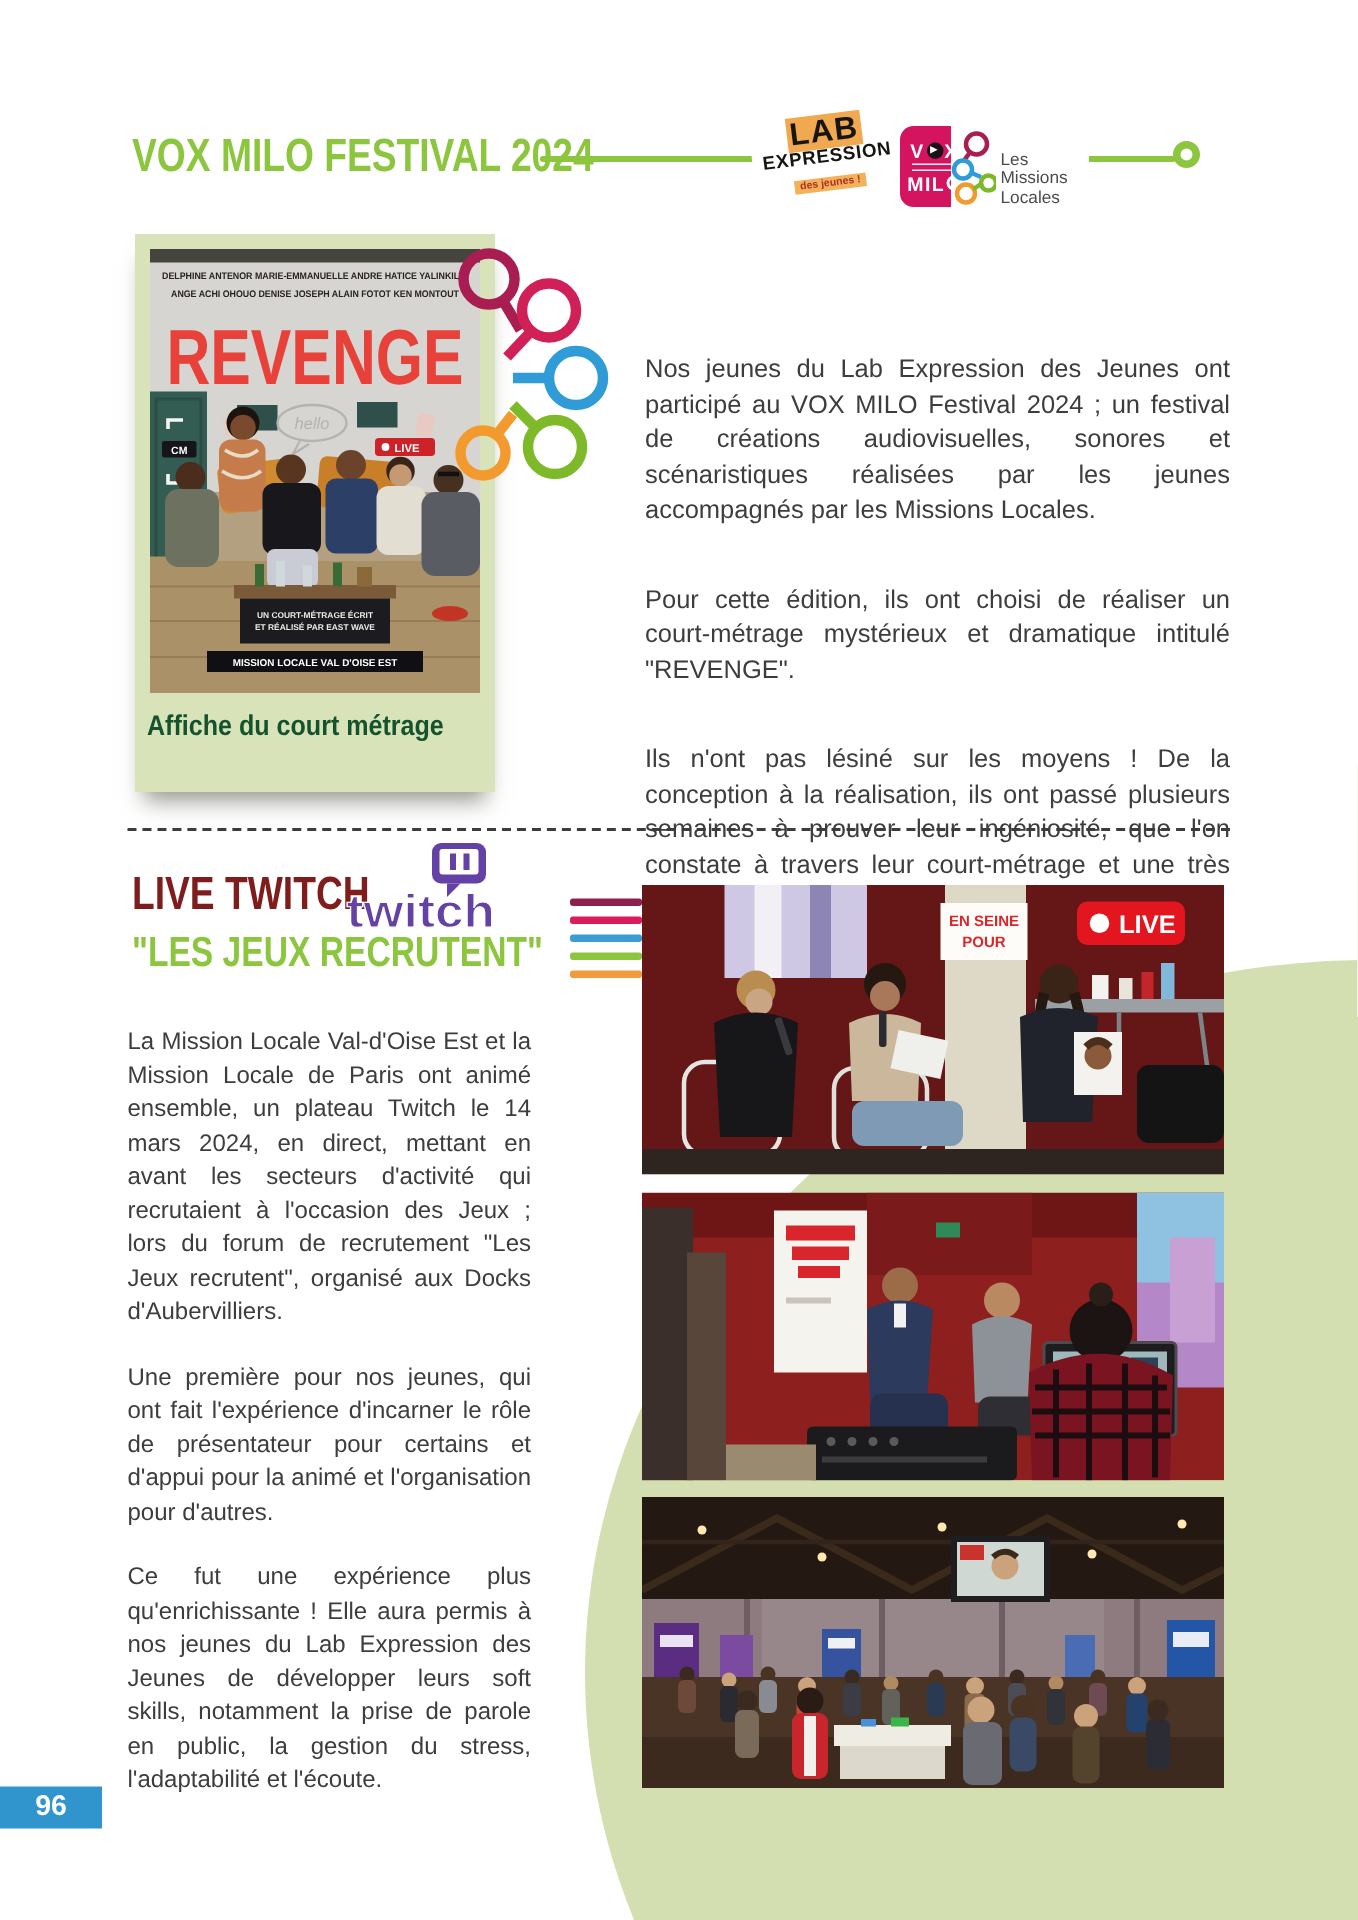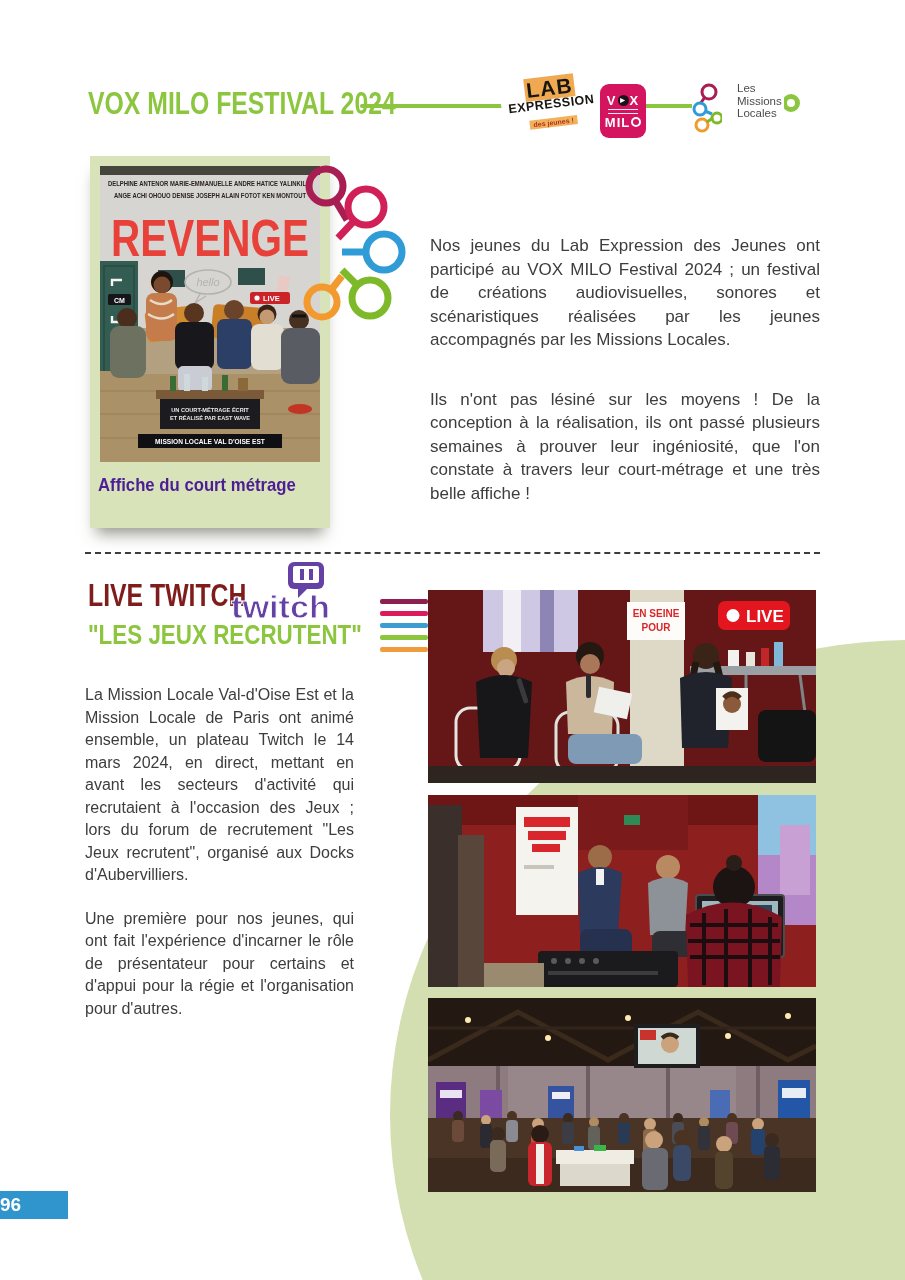--- a/index.html
+++ b/index.html
@@ -36,29 +36,29 @@
   #lab-logo .lab-tag { display:inline-block; font-size:7px; font-weight:bold; color:#b03024; background:#f2b25c; padding:1px 4px; margin-top:2px; }
 
   #vox-logo { left:600px; top:84px; width:46px; height:54px; background:#d4145f; border-radius:9px;
     display:flex; flex-direction:column; align-items:center; justify-content:center; color:#fff; }
   #vox-logo .vox-row { font-size:13px; font-weight:900; letter-spacing:1px; line-height:13px; display:flex; align-items:center; gap:1px; }
   #vox-logo .vox-play { display:inline-flex; width:11px; height:11px; border-radius:50%; background:#1a1218; color:#fff;
     font-size:6px; align-items:center; justify-content:center; }
   #vox-logo .vox-tag { width:30px; height:5px; border-top:1px solid rgba(255,255,255,.9); border-bottom:1px solid rgba(255,255,255,.9); margin:2px 0; }
   #vox-logo .vox-o { display:inline-block; width:10px; height:10px; border:2px solid #fff; border-radius:50%; }
 
-  #ml-logo { left:692px; top:82px; width:92px; height:56px; background:#fff; display:flex; align-items:flex-start; gap:15px; }
+  #ml-logo { left:634px; top:82px; width:92px; height:56px; background:#fff; display:flex; align-items:flex-end; gap:3px; }
   #ml-logo .ml-text { font-size:11.5px; color:#4c4c4c; line-height:12.5px; font-weight:500; }
 
   
   #poster-panel { left:90px; top:156px; width:240px; height:372px; background:#d8e3ba;
     box-shadow:0 12px 14px -6px rgba(70,70,55,.55); }
   #poster { position:absolute; left:10px; top:10px; width:220px; height:296px; }
   #poster-caption { position:absolute; left:0; top:318px; width:240px; text-align:center;
-    font-size:19px; font-weight:bold; color:#4c1d95; }
+    font-size:19px; font-weight:bold; color:#14532d; }
 
   
   #circles-deco { left:302px; top:160px; }
 
   
   #festival-text { left:430px; top:198px; width:390px; }
   .para { font-size:17px; line-height:23.5px; text-align:justify; color:#3d3d3d; margin-bottom:23px;margin-top:36px; }
   .para-sm { font-size:16px; line-height:22.5px; text-align:justify; color:#3d3d3d; margin-bottom:21px; }
 
   
@@ -75,21 +75,21 @@
 
   #twitch-text { left:85px; top:684px; width:269px; }
 
   .photo { position:absolute; left:428px; width:444px; overflow:hidden; }
   #photo-1 { top:590px; height:193px; }
   #photo-2 { top:795px; height:192px; }
   #photo-3 { top:998px; height:194px; }
 
   
   #page-number { left:0; top:1191px; width:68px; height:28px; background:#3095cc; color:#fff;
-    display:flex; align-items:center; justify-content:flex-start; font-size:19px; font-weight:bold; }
+    display:flex; align-items:center; justify-content:center; font-size:19px; font-weight:bold; }
 
   svg text { font-family:"Liberation Sans", sans-serif; }
 </style>
 </head>
 <body>
 
 <div id="page">
 
   <div id="green-blob"></div>
 
@@ -214,20 +214,21 @@
     <circle cx="82" cy="92" r="18" fill="none" stroke="#2f9cd8" stroke-width="7"></circle>
     <line x1="63" y1="92" x2="40" y2="92" stroke="#2f9cd8" stroke-width="7"></line>
     <circle cx="68" cy="138" r="18" fill="none" stroke="#7db928" stroke-width="7"></circle>
     <line x1="55" y1="125" x2="40" y2="110" stroke="#7db928" stroke-width="7"></line>
     <circle cx="20" cy="142" r="15" fill="none" stroke="#f29a2e" stroke-width="7"></circle>
     <line x1="29" y1="130" x2="40" y2="116" stroke="#f29a2e" stroke-width="7"></line>
   </svg>
 
   <div class="abs" id="festival-text">
     <p class="para">Nos jeunes du Lab Expression des Jeunes ont participé au VOX MILO Festival 2024 ; un festival de créations audiovisuelles, sonores et scénaristiques réalisées par les jeunes accompagnés par les Missions Locales.</p>
+    <p class="para">Pour cette édition, ils ont choisi de réaliser un court-métrage mystérieux et dramatique intitulé "REVENGE".</p>
     <p class="para">Ils n'ont pas lésiné sur les moyens ! De la conception à la réalisation, ils ont passé plusieurs semaines à prouver leur ingéniosité, que l'on constate à travers leur court-métrage et une très belle affiche !</p>
   </div>
 
   <div class="abs" id="divider"></div>
 
   <div class="abs" id="twitch-title">
     <span class="condense">LIVE TWITCH</span>
   </div>
   <svg class="abs" id="twitch-logo" width="102" height="66" viewBox="0 0 102 66">
     <rect x="58" y="2" width="36" height="27" rx="6" fill="#6441a4"></rect>
@@ -244,21 +245,22 @@
   <div class="abs" id="color-bars">
     <div class="cbar cbar1"></div>
     <div class="cbar cbar2"></div>
     <div class="cbar cbar3"></div>
     <div class="cbar cbar4"></div>
     <div class="cbar cbar5"></div>
   </div>
 
   <div class="abs" id="twitch-text">
     <p class="para-sm">La Mission Locale Val-d'Oise Est et la Mission Locale de Paris ont animé ensemble, un plateau Twitch le 14 mars 2024, en direct, mettant en avant les secteurs d'activité qui recrutaient à l'occasion des Jeux ; lors du forum de recrutement "Les Jeux recrutent", organisé aux Docks d'Aubervilliers.</p>
-    <p class="para-sm">Une première pour nos jeunes, qui ont fait l'expérience d'incarner le rôle de présentateur pour certains et d'appui pour la régie et l'organisation pour d'autres.</p>
+    <p class="para-sm">Une première pour nos jeunes, qui ont fait l'expérience d'incarner le rôle de présentateur pour certains et d'appui pour la animé et l'organisation pour d'autres.</p>
+    <p class="para-sm">Ce fut une expérience plus qu'enrichissante ! Elle aura permis à nos jeunes du Lab Expression des Jeunes de développer leurs soft skills, notamment la prise de parole en public, la gestion du stress, l'adaptabilité et l'écoute.</p>
   </div>
 
   <div class="photo" id="photo-1">
     <svg width="388" height="193" viewBox="0 0 388 193">
       <rect width="388" height="193" fill="#5e1414"></rect>
       <rect x="0" y="0" width="388" height="193" fill="#6b1818" opacity="0.5"></rect>
       <rect x="55" y="0" width="95" height="62" fill="#cfc8e4"></rect>
       <rect x="75" y="0" width="18" height="62" fill="#f2f0f5"></rect>
       <rect x="112" y="0" width="14" height="62" fill="#8d86b5"></rect>
 

